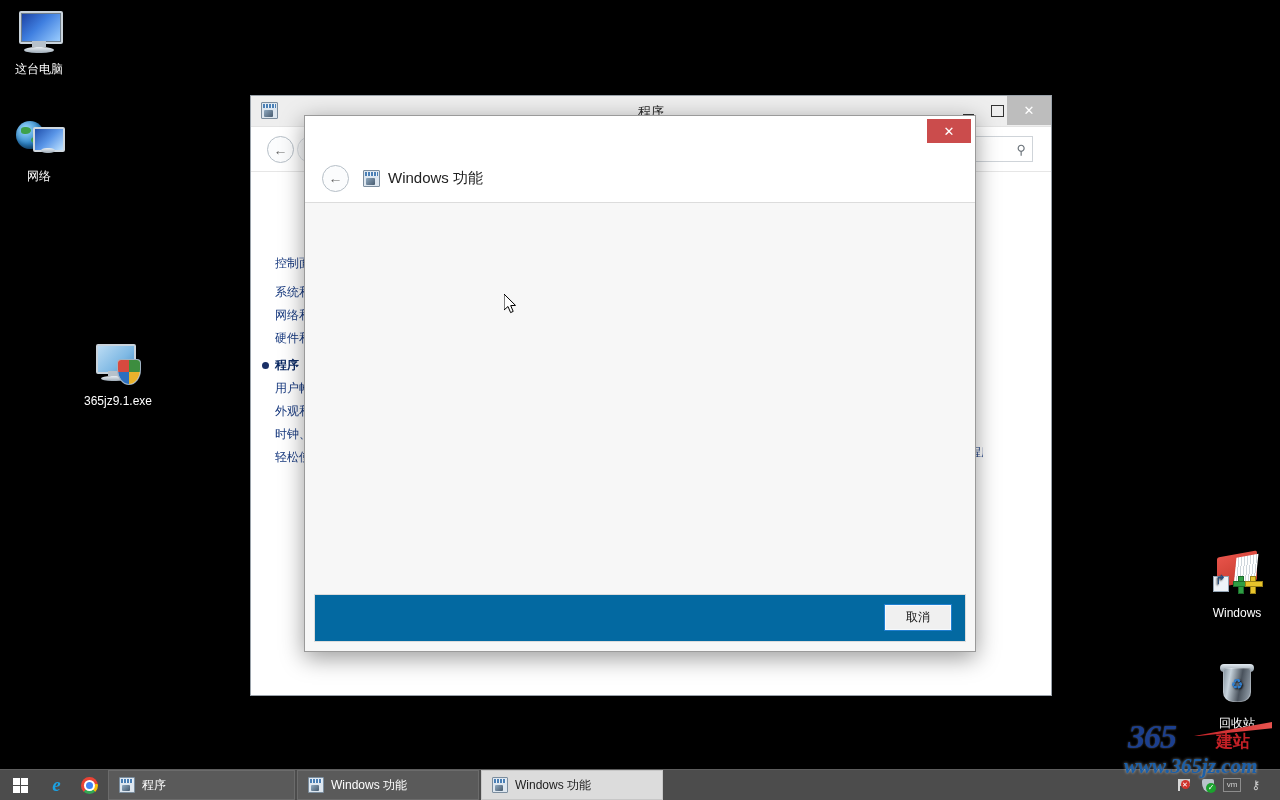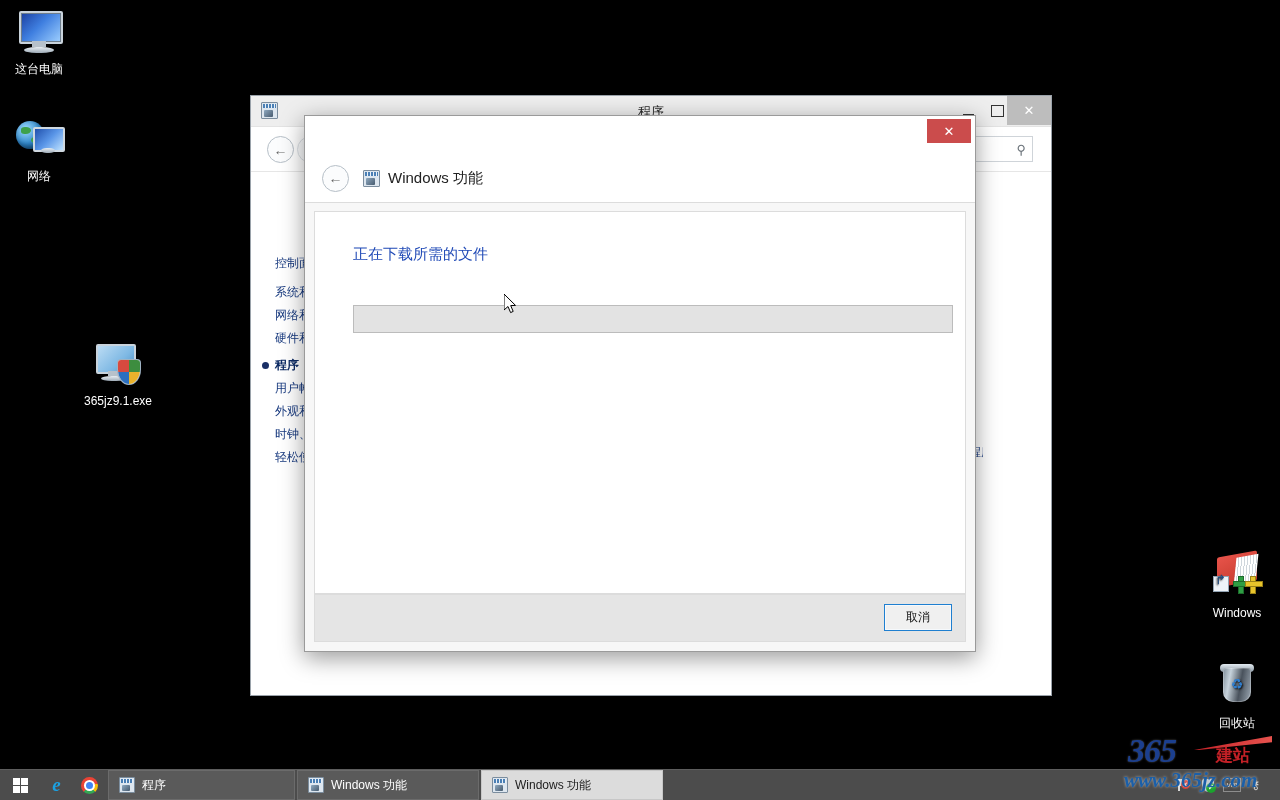--- a/index.html
+++ b/index.html
@@ -276,21 +276,21 @@
     font-size:15px; color:#1f49b6;
   }
   #progress-bar {
     position:absolute; left:38px; top:93px; width:598px; height:26px;
     background:#e3e3e3; border:1px solid #bcbcbc;
   }
   #progress-fill { height:100%; width:0%; background:#06b025; }
 
   #dlg-footer {
     position:absolute; left:9px; right:9px; bottom:9px; height:46px;
-    background:#e5e5e5; border:1px solid #dcdcdc;
+    background:#0369a1; border:1px solid #dcdcdc;
   }
   #cancel-button {
     position:absolute; right:13px; top:9px; width:66px; height:25px;
     background:#f0f0f0; border:1px solid #1f7fd0;
     box-shadow: inset 0 0 0 1px #f6f9fc;
     font-size:12px; color:#111;
     display:flex; align-items:center; justify-content:center; cursor:default;
   }
 
   
@@ -340,21 +340,21 @@
   .flag .pole{position:absolute; left:0; top:0; width:2px; height:12px; background:#d8d8d8;}
   .flag .cloth{position:absolute; left:2px; top:0; width:10px; height:7px; background:#cfcfcf;}
   .badge-x {position:absolute; right:1px; bottom:2px; width:9px; height:9px; border-radius:50%; background:#d0342c; color:#fff; font-size:7px; line-height:9px; text-align:center;}
   .shield-t { width:12px; height:13px; background:#b9c3cb; border-radius:2px 2px 50% 50%/2px 2px 70% 70%; position:relative;}
   .badge-ok {position:absolute; right:-2px; bottom:-1px; width:10px; height:10px; border-radius:50%; background:#1ba32e; color:#fff; font-size:8px; line-height:10px; text-align:center;}
   .vm-box { width:16px; height:12px; background:#4a4a4a; border:1px solid #8d8d8d; color:#cfcfcf; font-size:8px; text-align:center; line-height:11px;}
   .key-ic { color:#d4d4d4; font-size:12px; }
 
   
   #watermark {
-    position:absolute; right:6px; bottom:6px; width:146px; height:62px;
+    position:absolute; right:6px; bottom:20px; width:146px; height:62px;
     pointer-events:none; user-select:none;
   }
   #wm-365 {
     position:absolute; left:0; top:0;
     font-family:"Liberation Serif", serif; font-weight:bold; font-style:italic;
     font-size:34px; color:#1b3f8f;
     text-shadow: 0 0 2px rgba(255,255,255,.35);
     letter-spacing:-1px;
   }
   #wm-jianzhan {
@@ -483,26 +483,20 @@
     <div id="dlg-titlebar">
       <div id="dlg-close">✕</div>
     </div>
 
     <div id="dlg-header">
       <div id="dlg-back">←</div>
       <span class="hicon featicon"></span>
       <span class="htxt">Windows 功能</span>
     </div>
 
-    <div id="dlg-content">
-      <div id="dlg-status">正在下载所需的文件</div>
-      <div id="progress-bar">
-        <div id="progress-fill" style="width: 0%;"></div>
-      </div>
-    </div>
 
     <div id="dlg-footer">
       <div id="cancel-button">取消</div>
     </div>
   </div>
 
   <svg id="cursor" viewBox="0 0 14 20">
     <polygon points="0,0 0,16 4,12.5 6.6,18.6 9.2,17.4 6.7,11.6 11.5,11.4" fill="#ffffff" stroke="#000000" stroke-width="1"></polygon>
   </svg>
 

